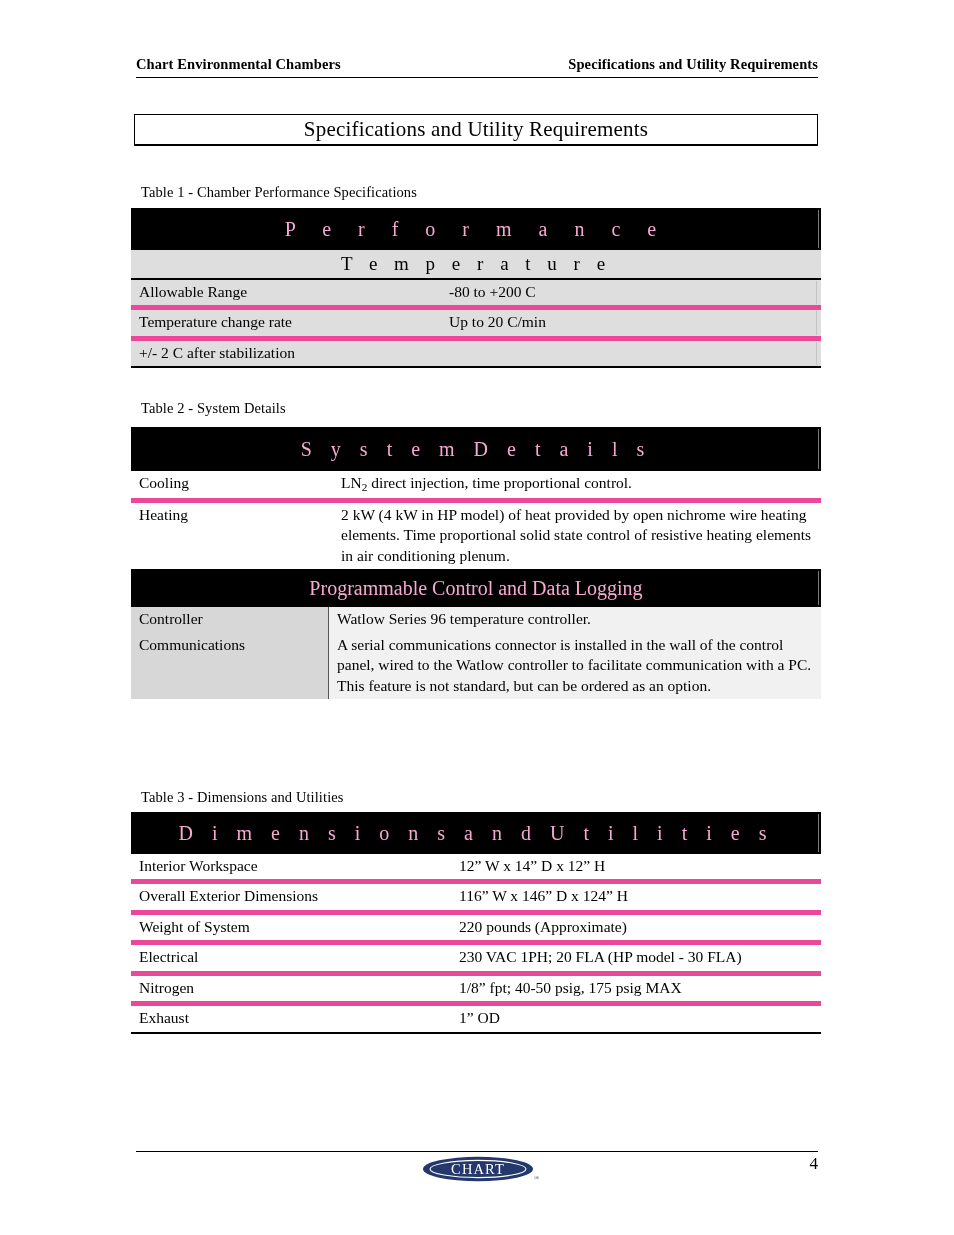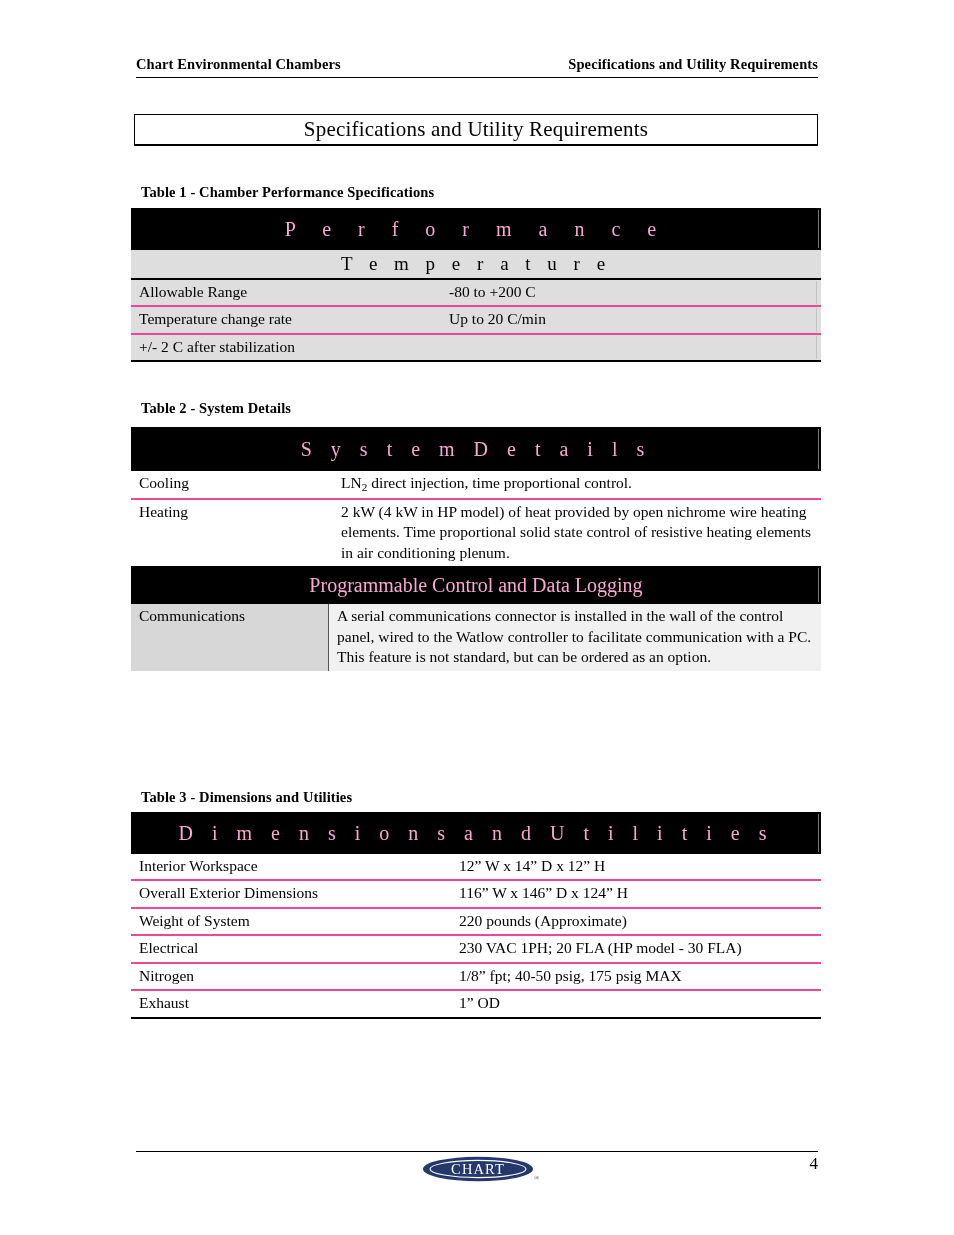--- a/index.html
+++ b/index.html
@@ -62,21 +62,21 @@
   .title-box .t {
     font-size: 21px;
     letter-spacing: 0.2px;
   }
 
   
   .caption {
     position: absolute;
     left: 141px;
     font-size: 14.5px;
-    font-weight: bold;
+    font-weight: normal;
     letter-spacing: 0.1px;
     white-space: nowrap;
   }
 
   
   .tbl {
     position: absolute;
     left: 131px;
     width: 690px;
     box-sizing: border-box;
@@ -113,21 +113,21 @@
   }
   .graybar .lbl {
     display: inline-block;
     font-size: 19px;
     letter-spacing: 6px;
   }
 
   .row {
     display: flex;
     box-sizing: border-box;
-    border-bottom: 2px solid #ec4899;
+    border-bottom: 5px solid #ec4899;
   }
   .row .k,
   .row .v {
     box-sizing: border-box;
     font-size: 15.5px;
     line-height: 1.32;
     padding: 2px 6px 3px 8px;
   }
 
   
@@ -266,20 +266,24 @@
       <div class="k">Heating</div>
       <div class="v">2 kW (4 kW in HP model) of heat provided by open nichrome wire heating elements.  Time proportional solid state control of resistive heating elements in air conditioning plenum.</div>
     </div>
 
     <div class="blackbar h2">
       <span class="lbl sp-none">Programmable Control and Data Logging</span>
       <span class="edge"></span>
     </div>
 
     <div class="row shade">
+      <div class="k">Controller</div>
+      <div class="v">Watlow Series 96 temperature controller.</div>
+    </div>
+    <div class="row shade">
       <div class="k">Communications</div>
       <div class="v">A serial communications connector is installed in the wall of the control panel, wired to the Watlow controller to facilitate communication with a PC.  This feature is not standard, but can be ordered as an option.</div>
     </div>
   </div>
 
   <div class="caption" style="top:789px;">Table 3 - Dimensions and Utilities</div>
 
   <div class="tbl" id="table3">
     <div class="blackbar">
       <span class="lbl sp-mid">D i m e n s i o n s     a n d     U t i l i t i e s</span>

